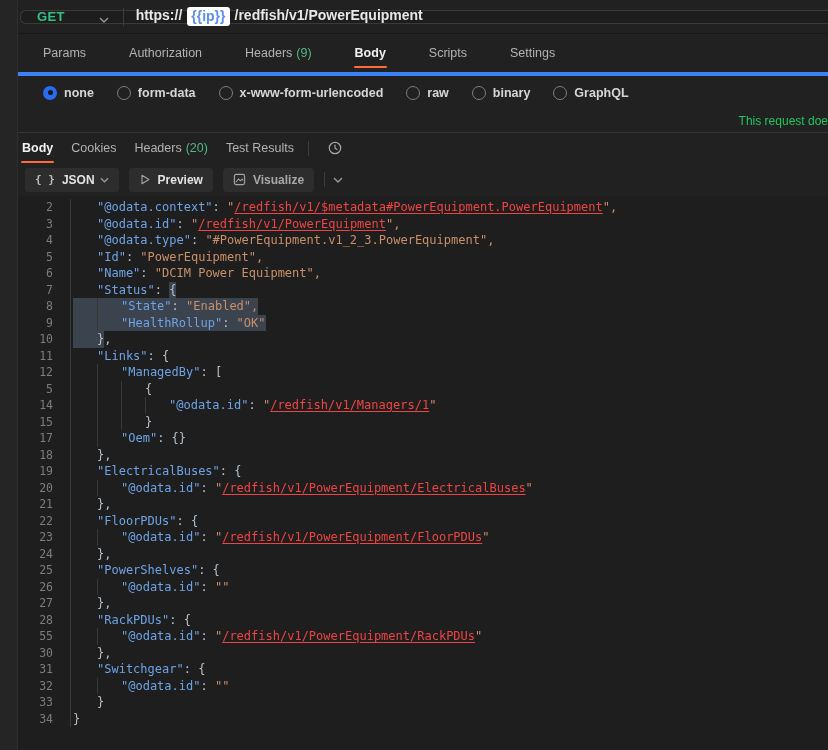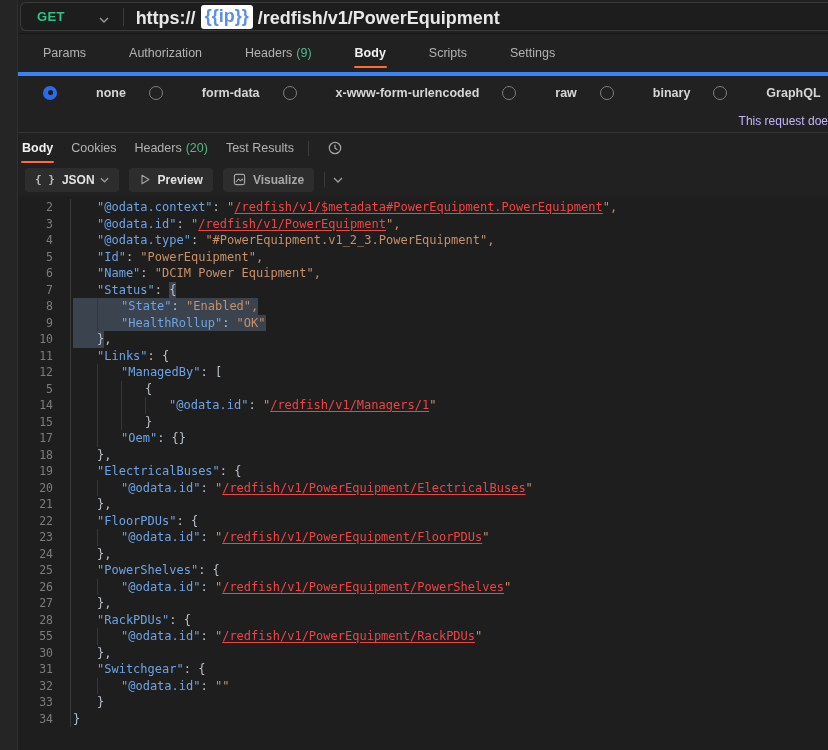--- a/index.html
+++ b/index.html
@@ -5,49 +5,49 @@
   * { margin:0; padding:0; box-sizing:border-box; }
   html,body { width:828px; height:750px; overflow:hidden; background:#212121;
     font-family:"Liberation Sans", sans-serif; }
   body { display:flex; }
 
   .left-strip { width:18px; height:750px; background:#252525; border-right:1px solid #2f2f2f; flex:none; }
   .main { flex:1; display:flex; flex-direction:column; min-width:0; }
 
   
   .topbar { height:34px; border-bottom:1px solid #181818; display:flex; align-items:center; padding-left:2px; }
-  .reqbox { flex:1; height:29px; display:flex; align-items:center; background:#1d1d1d;
+  .reqbox { flex:1; height:14px; display:flex; align-items:center; background:#1d1d1d;
     border:1px solid #3a3a3a; border-right:none; border-radius:6px 0 0 6px; }
   .method { color:#35c086; font-weight:700; font-size:13px; padding:0 0 0 16px; letter-spacing:.3px; }
   .method-chevron { color:#9a9a9a; margin:2px 14px 0 34px; }
   .vsep { width:1px; height:18px; background:#3c3c3c; flex:none; }
-  .url { display:flex; align-items:flex-end; gap:5px; padding-left:12px; font-size:18px; font-weight:600;
+  .url { display:flex; align-items:flex-start; gap:5px; padding-left:12px; font-size:14px; font-weight:600;
     color:#e8e8e8; white-space:nowrap; }
   .var-chip { color:#5c8fe8; background:#ffffff; border-radius:3px; padding:1px 4px 2px; font-weight:600; }
 
   
   .tabsrow { height:42px; display:flex; align-items:center; gap:43px; padding-left:25px;
     border-bottom:4px solid #3b82f6; }
   .tab { position:relative; font-size:12.5px; color:#b3b3b3; height:100%; display:flex; align-items:center; gap:4px; cursor:default; }
   .tab .cnt { color:#54b788; }
   .tab.active { color:#f2f2f2; font-weight:700; }
   .tab.active::after { content:""; position:absolute; left:-1px; right:-1px; bottom:4px; height:2px;
     background:#ff6c37; border-radius:2px; }
 
   
   .radiorow { height:33px; display:flex; align-items:center; gap:23px; padding-left:25px; }
   .radio-opt { display:flex; align-items:center; gap:7px; }
   .radio { width:14px; height:14px; border-radius:50%; border:1.5px solid #7e7e7e; position:relative; flex:none; }
   .radio.on { border:none; background:#2a6bee; }
   .radio.on::after { content:""; position:absolute; left:4.5px; top:4.5px; width:5px; height:5px;
     border-radius:50%; background:#17181b; }
-  .radio-label { font-size:12.5px; color:#d6d6d6; font-weight:600;margin-left:32px; }
+  .radio-label { font-size:12.5px; color:#d6d6d6; font-weight:600; }
 
   .emptyarea { height:23px; position:relative; }
-  .empty-note { position:absolute; right:0; bottom:4px; font-size:12px; color:#c4b5fd; white-space:nowrap; }
+  .empty-note { position:absolute; right:0; bottom:4px; font-size:12px; color:#22c55e; white-space:nowrap; }
   .hdivider { height:1px; background:#333333; }
 
   
   .resptabs { height:30px; display:flex; align-items:center; gap:18px; padding-left:4px; }
   .resptabs .tab.active::after { bottom:0px; }
   .rt-sep { width:1px; height:15px; background:#3d3d3d; margin-left:-4px; }
   .history-icon { color:#a6a6a6; display:flex; align-items:center; }
 
   
   .toolbar { height:33px; display:flex; align-items:center; gap:10px; padding-left:7px; }
@@ -229,21 +229,21 @@
         <div class="cl"><span class="ln">15</span><span class="gut"></span><span class="codepart"><span class="ind"></span><span class="ind"></span><span class="ind"></span><span class="t-p">}</span></span></div>
         <div class="cl"><span class="ln">17</span><span class="gut"></span><span class="codepart"><span class="ind"></span><span class="ind"></span><span class="t-k">"Oem"</span><span class="t-p">: </span><span class="t-p">{}</span></span></div>
         <div class="cl"><span class="ln">18</span><span class="gut"></span><span class="codepart"><span class="ind"></span><span class="t-p">},</span></span></div>
         <div class="cl"><span class="ln">19</span><span class="gut"></span><span class="codepart"><span class="ind"></span><span class="t-k">"ElectricalBuses"</span><span class="t-p">: </span><span class="t-p">{</span></span></div>
         <div class="cl"><span class="ln">20</span><span class="gut"></span><span class="codepart"><span class="ind"></span><span class="ind"></span><span class="t-k">"@odata.id"</span><span class="t-p">: </span><span class="t-s">"</span><span class="t-l">/redfish/v1/PowerEquipment/ElectricalBuses</span><span class="t-s">"</span></span></div>
         <div class="cl"><span class="ln">21</span><span class="gut"></span><span class="codepart"><span class="ind"></span><span class="t-p">},</span></span></div>
         <div class="cl"><span class="ln">22</span><span class="gut"></span><span class="codepart"><span class="ind"></span><span class="t-k">"FloorPDUs"</span><span class="t-p">: </span><span class="t-p">{</span></span></div>
         <div class="cl"><span class="ln">23</span><span class="gut"></span><span class="codepart"><span class="ind"></span><span class="ind"></span><span class="t-k">"@odata.id"</span><span class="t-p">: </span><span class="t-s">"</span><span class="t-l">/redfish/v1/PowerEquipment/FloorPDUs</span><span class="t-s">"</span></span></div>
         <div class="cl"><span class="ln">24</span><span class="gut"></span><span class="codepart"><span class="ind"></span><span class="t-p">},</span></span></div>
         <div class="cl"><span class="ln">25</span><span class="gut"></span><span class="codepart"><span class="ind"></span><span class="t-k">"PowerShelves"</span><span class="t-p">: </span><span class="t-p">{</span></span></div>
-        <div class="cl"><span class="ln">26</span><span class="gut"></span><span class="codepart"><span class="ind"></span><span class="ind"></span><span class="t-k">"@odata.id"</span><span class="t-p">: </span><span class="t-s">"</span><span class="t-l">/redfish/v1/PowerEquipment/PowerShelves</span><span class="t-s">"</span></span></div>
+        <div class="cl"><span class="ln">26</span><span class="gut"></span><span class="codepart"><span class="ind"></span><span class="ind"></span><span class="t-k">"@odata.id"</span><span class="t-p">: </span><span class="t-s">"</span><span class="t-s">"</span></span></div>
         <div class="cl"><span class="ln">27</span><span class="gut"></span><span class="codepart"><span class="ind"></span><span class="t-p">},</span></span></div>
         <div class="cl"><span class="ln">28</span><span class="gut"></span><span class="codepart"><span class="ind"></span><span class="t-k">"RackPDUs"</span><span class="t-p">: </span><span class="t-p">{</span></span></div>
         <div class="cl"><span class="ln">55</span><span class="gut"></span><span class="codepart"><span class="ind"></span><span class="ind"></span><span class="t-k">"@odata.id"</span><span class="t-p">: </span><span class="t-s">"</span><span class="t-l">/redfish/v1/PowerEquipment/RackPDUs</span><span class="t-s">"</span></span></div>
         <div class="cl"><span class="ln">30</span><span class="gut"></span><span class="codepart"><span class="ind"></span><span class="t-p">},</span></span></div>
         <div class="cl"><span class="ln">31</span><span class="gut"></span><span class="codepart"><span class="ind"></span><span class="t-k">"Switchgear"</span><span class="t-p">: </span><span class="t-p">{</span></span></div>
         <div class="cl"><span class="ln">32</span><span class="gut"></span><span class="codepart"><span class="ind"></span><span class="ind"></span><span class="t-k">"@odata.id"</span><span class="t-p">: </span><span class="t-s">"</span><span class="t-s">"</span></span></div>
         <div class="cl"><span class="ln">33</span><span class="gut"></span><span class="codepart"><span class="ind"></span><span class="t-p">}</span></span></div>
         <div class="cl"><span class="ln">34</span><span class="gut"></span><span class="codepart"><span class="t-p">}</span></span></div>
       </div>
   </div>

